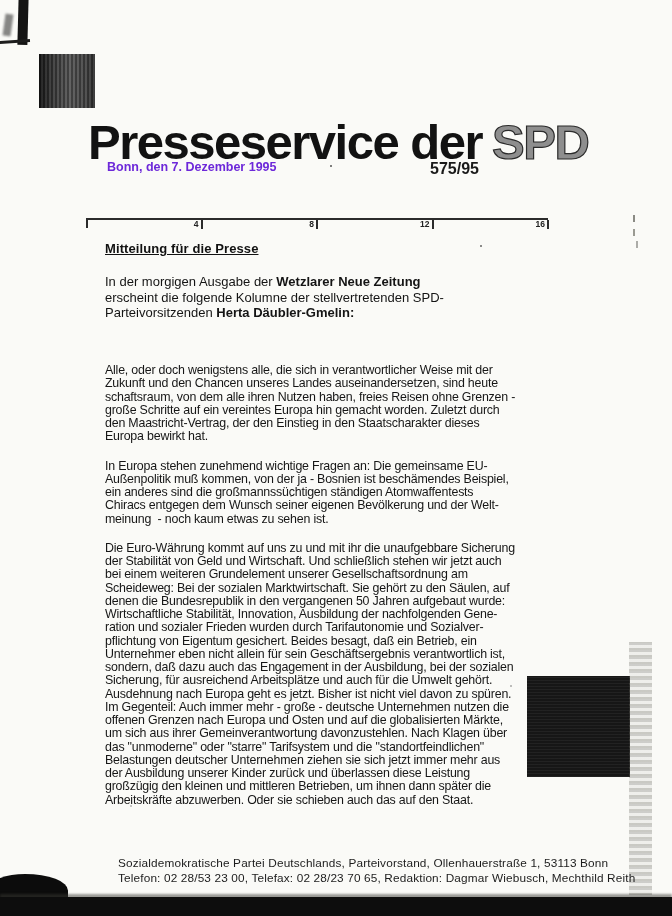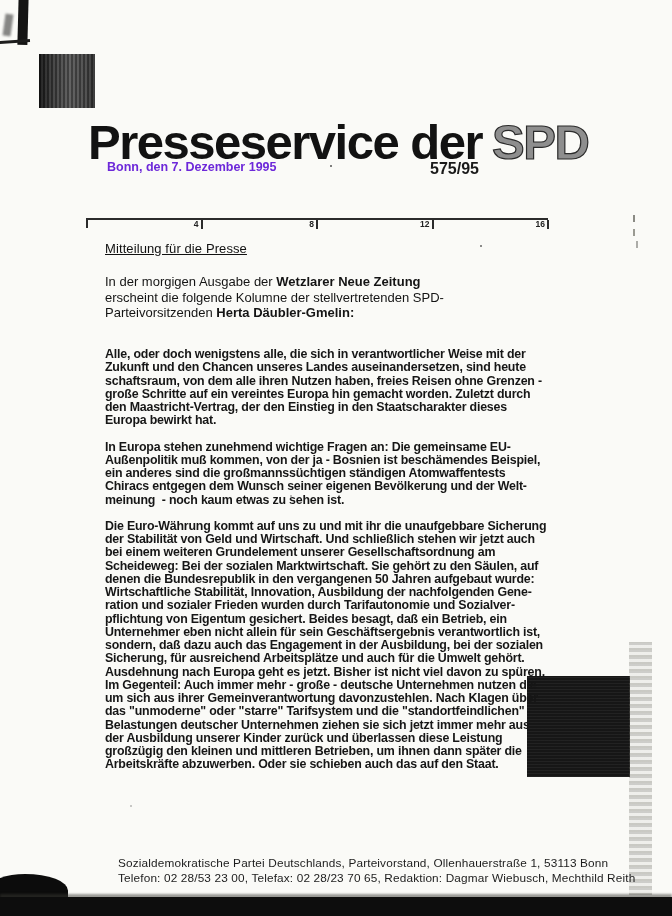--- a/index.html
+++ b/index.html
@@ -58,28 +58,28 @@
   .ruler{position:absolute;left:86px;top:218px;width:462px;height:12px;border-top:2.5px solid #2b2b2b;}
   .ruler .tick{position:absolute;top:0;width:2px;height:8px;background:#2b2b2b;}
   .ruler .tick0{left:0;}
   .ruler .tickwrap{position:absolute;top:0;width:0;height:10px;}
   .ruler .tickwrap .tickmark{position:absolute;left:-1px;top:0;width:2px;height:9px;background:#2b2b2b;}
   .ruler .tickwrap .ticklabel{position:absolute;right:3px;top:0;font-size:8.5px;font-weight:700;color:#222;line-height:9px;}
 
   
   .heading{
     position:absolute;left:105px;top:241px;
-    font-size:13px;font-weight:400;text-decoration:underline;
+    font-size:13px;font-weight:700;text-decoration:underline;
     letter-spacing:.1px;color:#111;white-space:pre;
   }
   .intro{position:absolute;left:105px;top:274px;font-size:13px;line-height:15.6px;color:#141414;}
   .intro-line{white-space:pre;}
   .intro .b{font-weight:700;}
   .body-text{position:absolute;left:105px;top:348px;font-size:12.4px;line-height:13.25px;letter-spacing:-0.2px;color:#161616;}
-  .para{margin:0 0 13px 0;font-weight:bold;}
+  .para{margin:16px 0 13px 0;}
   .line{white-space:pre;}
 
   
   .footer{position:absolute;left:90px;top:856px;font-size:11.8px;line-height:14.5px;color:#1c1c1c;letter-spacing:.15px;}
   .footer .line{white-space:pre;margin-left:28px;}
 </style>
 </head>
 <body>
 
 <div class="page">
@@ -149,20 +149,21 @@
         <div class="line">Scheideweg: Bei der sozialen Marktwirtschaft. Sie gehört zu den Säulen, auf</div>
         <div class="line">denen die Bundesrepublik in den vergangenen 50 Jahren aufgebaut wurde:</div>
         <div class="line">Wirtschaftliche Stabilität, Innovation, Ausbildung der nachfolgenden Gene-</div>
         <div class="line">ration und sozialer Frieden wurden durch Tarifautonomie und Sozialver-</div>
         <div class="line">pflichtung von Eigentum gesichert. Beides besagt, daß ein Betrieb, ein</div>
         <div class="line">Unternehmer eben nicht allein für sein Geschäftsergebnis verantwortlich ist,</div>
         <div class="line">sondern, daß dazu auch das Engagement in der Ausbildung, bei der sozialen</div>
         <div class="line">Sicherung, für ausreichend Arbeitsplätze und auch für die Umwelt gehört.</div>
         <div class="line">Ausdehnung nach Europa geht es jetzt. Bisher ist nicht viel davon zu spüren.</div>
         <div class="line">Im Gegenteil: Auch immer mehr - große - deutsche Unternehmen nutzen die</div>
+        <div class="line">offenen Grenzen nach Europa und Osten und auf die globalisierten Märkte,</div>
         <div class="line">um sich aus ihrer Gemeinverantwortung davonzustehlen. Nach Klagen über</div>
         <div class="line">das "unmoderne" oder "starre" Tarifsystem und die "standortfeindlichen"</div>
         <div class="line">Belastungen deutscher Unternehmen ziehen sie sich jetzt immer mehr aus</div>
         <div class="line">der Ausbildung unserer Kinder zurück und überlassen diese Leistung</div>
         <div class="line">großzügig den kleinen und mittleren Betrieben, um ihnen dann später die</div>
         <div class="line">Arbeitskräfte abzuwerben. Oder sie schieben auch das auf den Staat.</div>
       </div>
     </div>
 
   <div class="footer">

